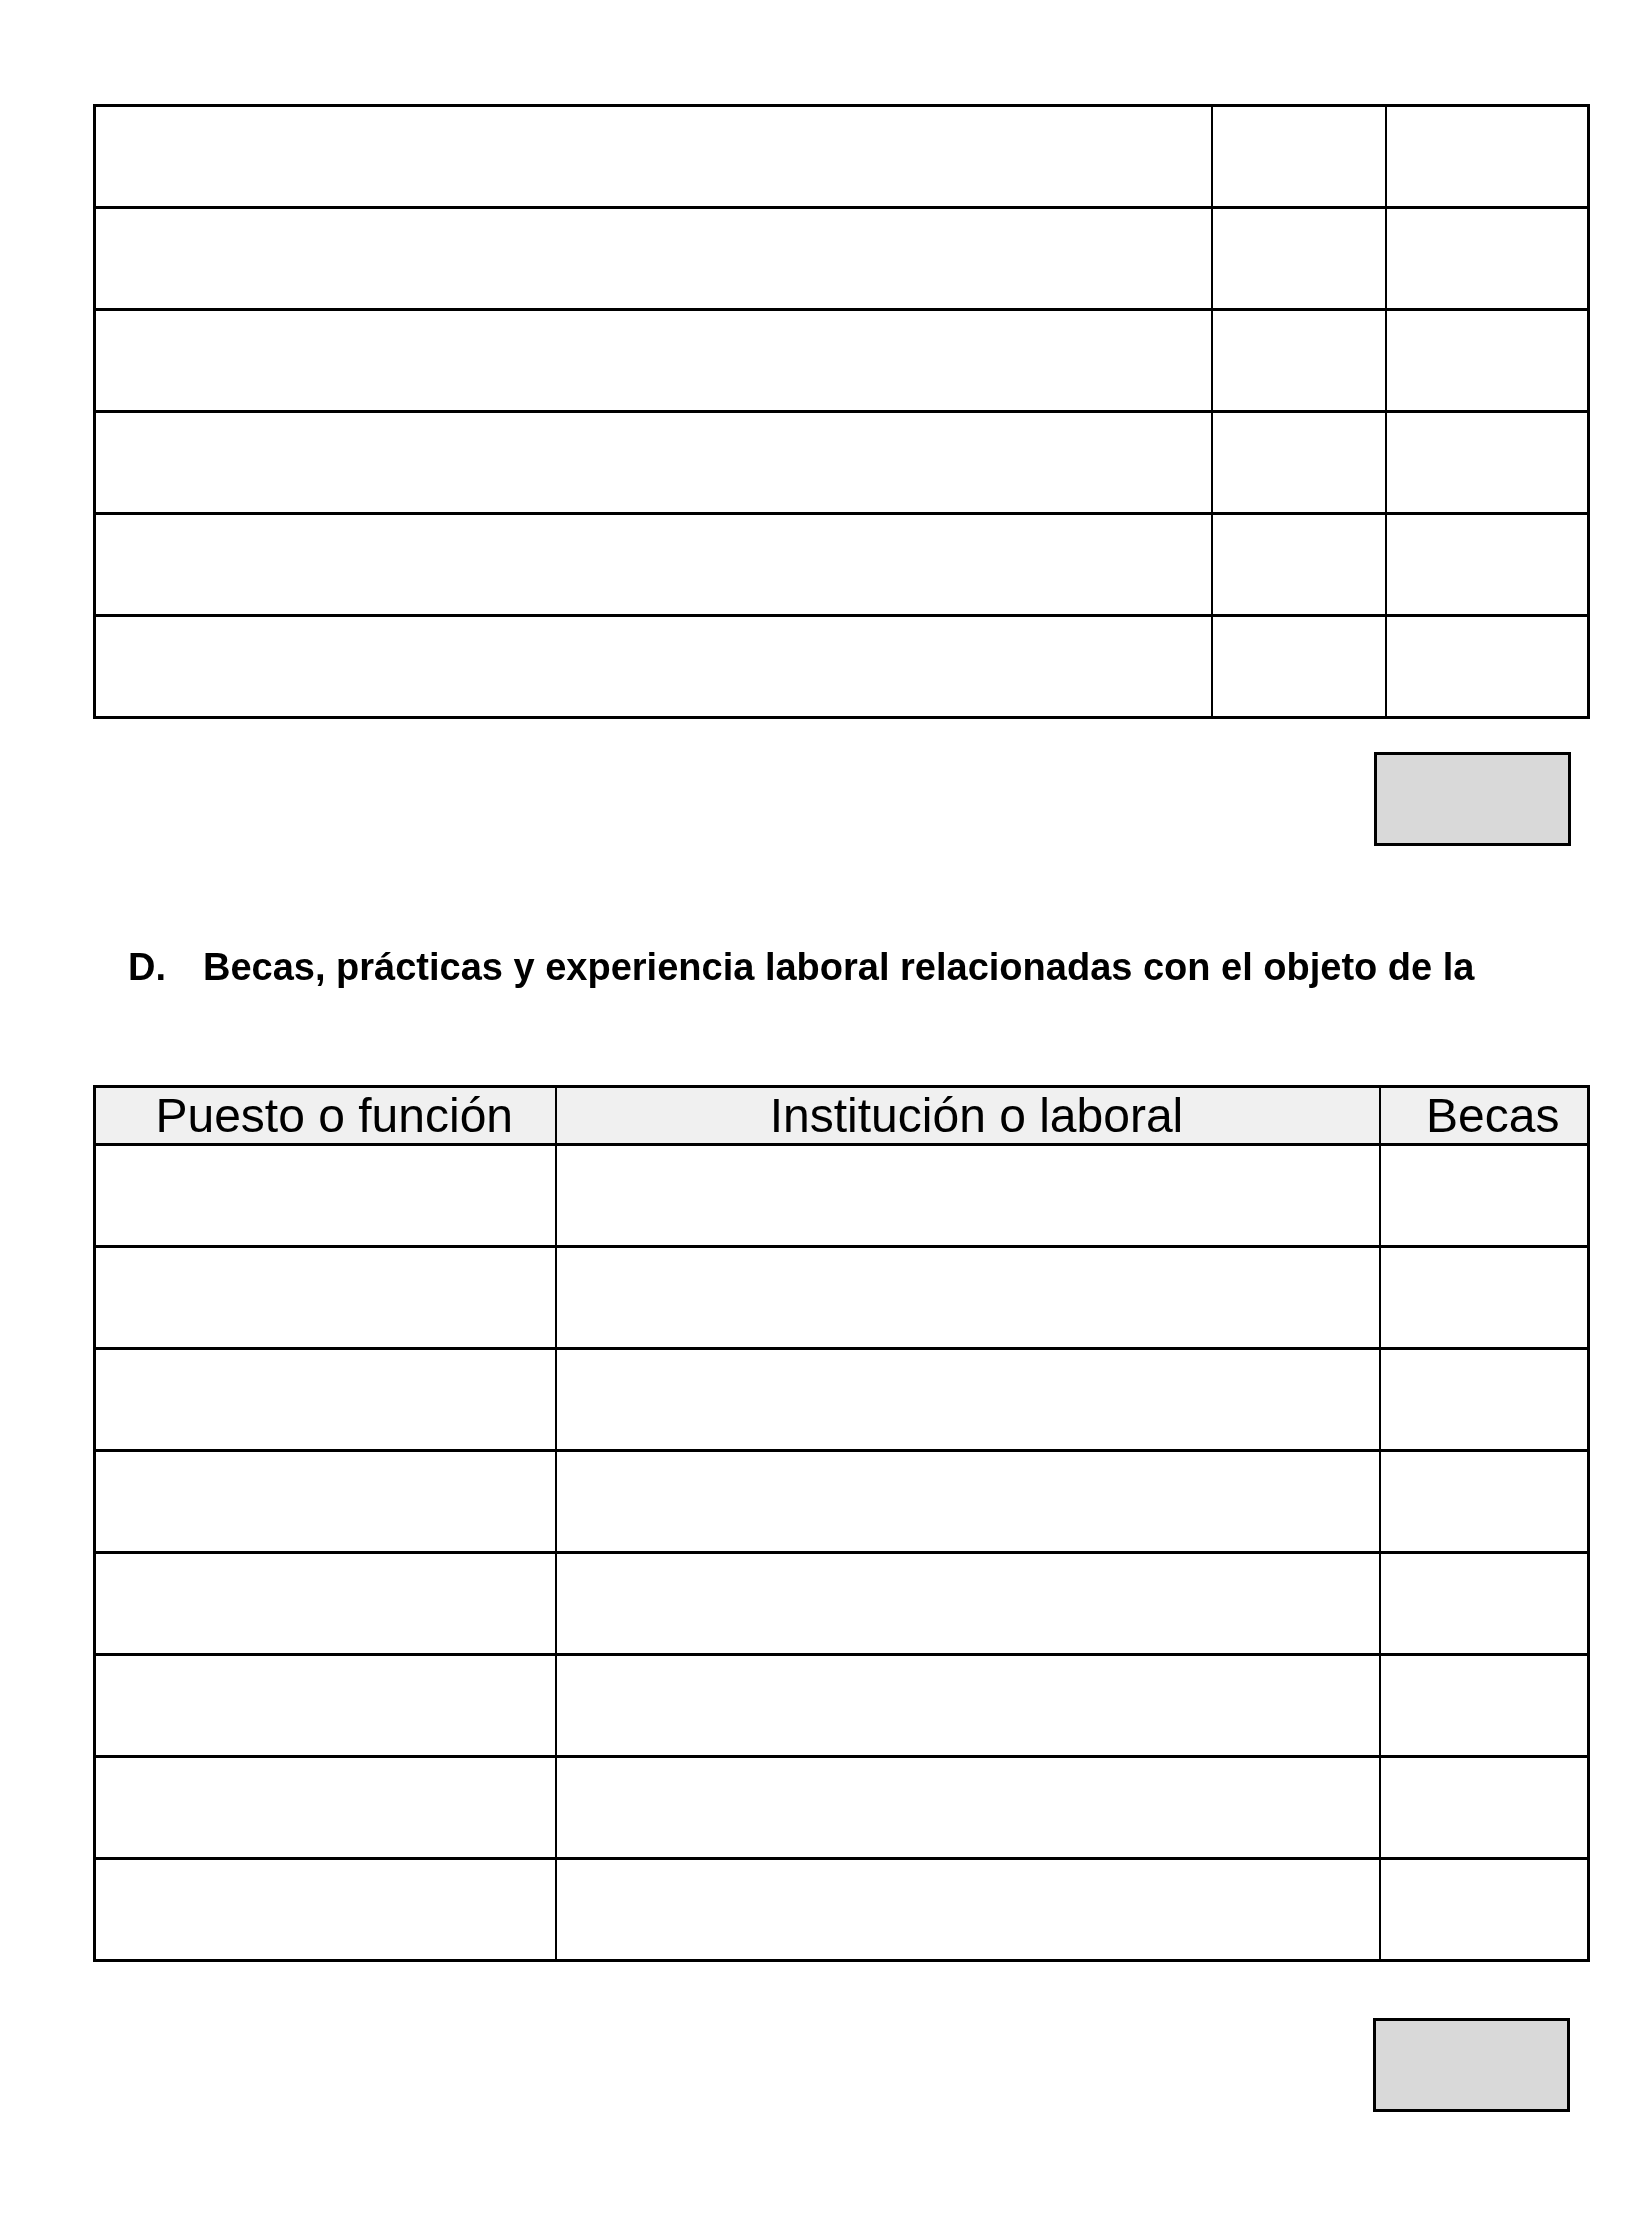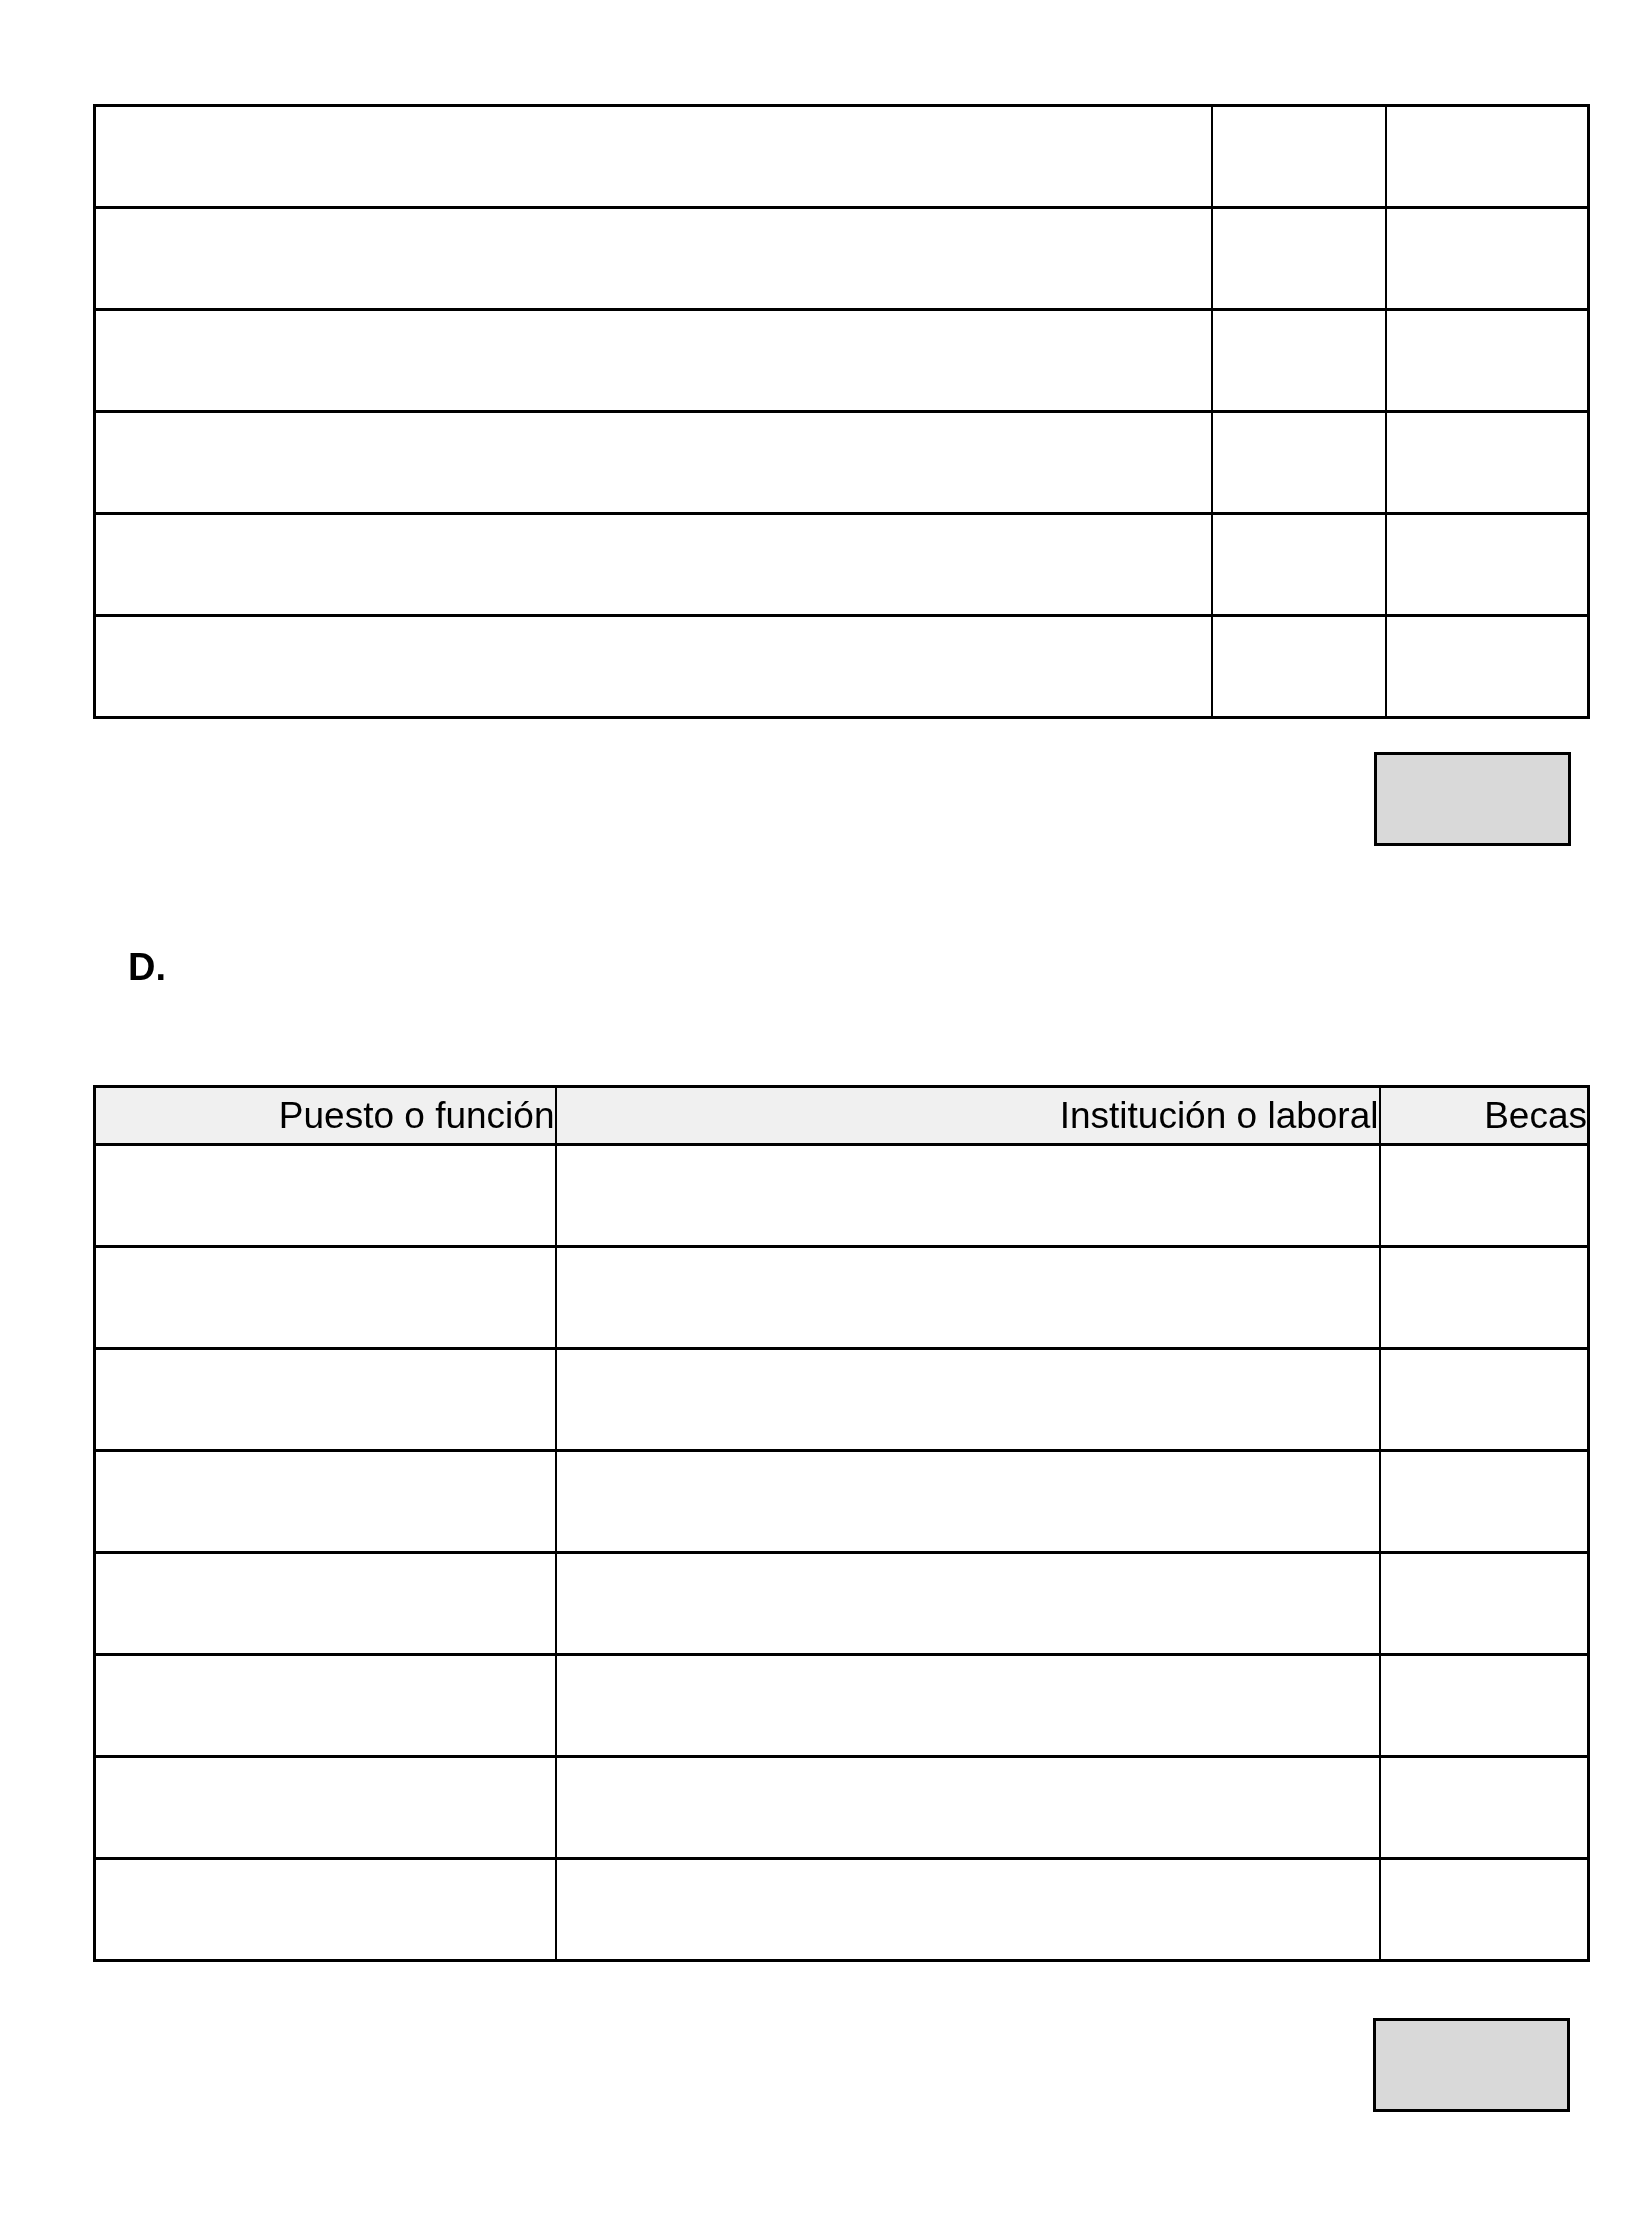--- a/index.html
+++ b/index.html
@@ -35,23 +35,23 @@
     background:#fff;
   }
   
   .upper-table{ left:93px; top:104px; width:1494px; }
   .upper-table td{ height:99px; }
   
   .experience-table{ left:93px; top:1085px; width:1494px; }
   .experience-table thead th{
     height:55px;
     background:var(--header-bg);
-    font-size:37px;
+    font-size:48px;
     font-weight:normal;
-    text-align:right;
+    text-align:center;
     vertical-align:middle;
     padding:0 0 0 18px;
     white-space:nowrap;
     overflow:hidden;
   }
   .experience-table tbody td{ height:99px; }
   
   .section-heading{
     position:absolute;
     left:128px;
@@ -127,20 +127,21 @@
           <td></td>
         </tr>
       </tbody>
   </table>
 
   <div class="score-box upper"></div>
 
   <div class="section-heading">
     <span class="marker">D.</span>
     <span class="title">
+      <span class="title-line">Becas, prácticas y experiencia laboral relacionadas con el objeto de la</span>
     </span>
   </div>
 
   <table class="grid experience-table">
     <colgroup>
       <col style="width:461px">
       <col style="width:824px">
       <col style="width:209px">
     </colgroup>
     <thead>

